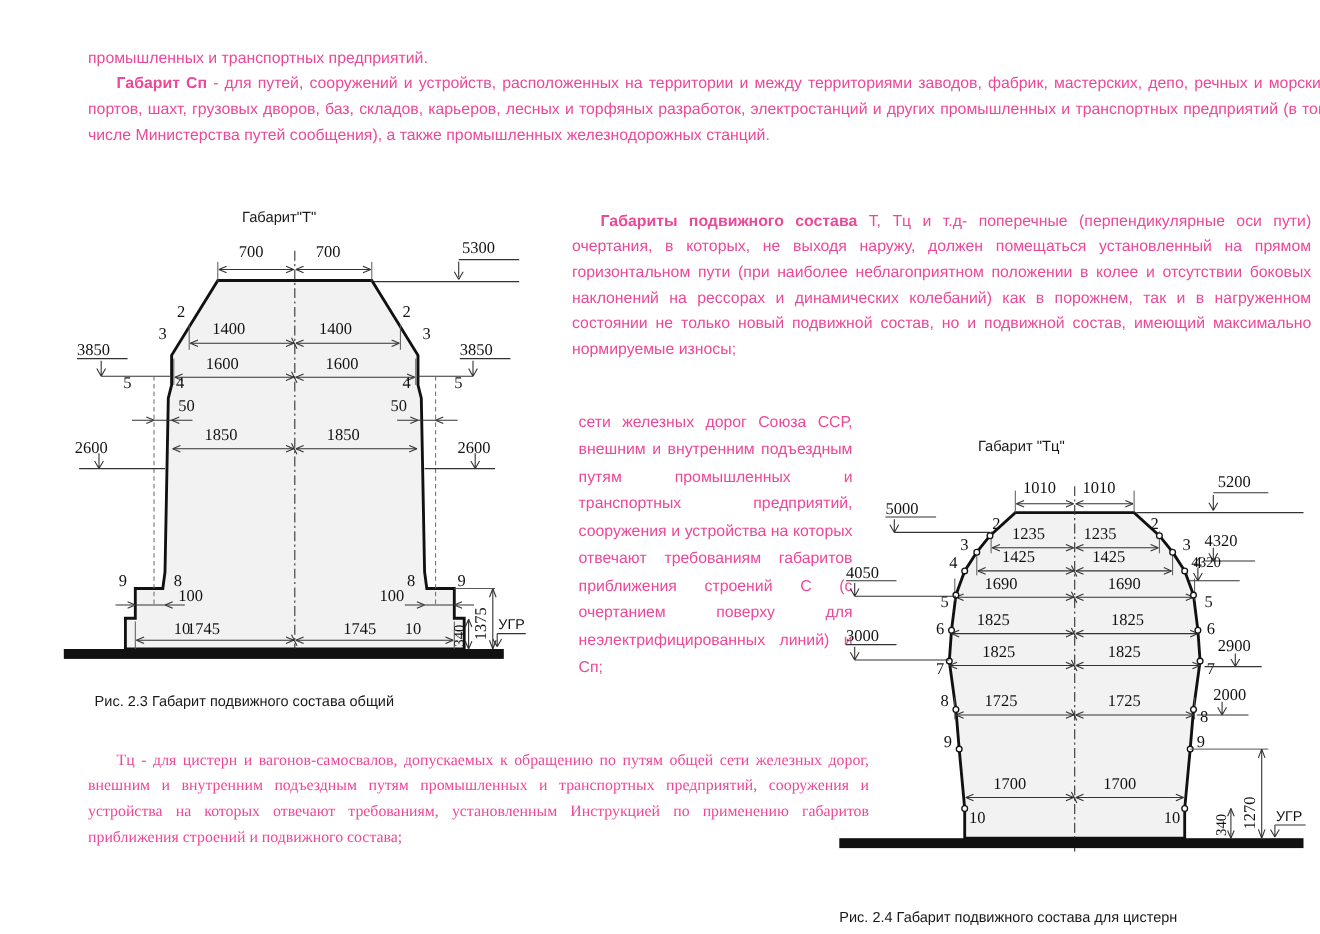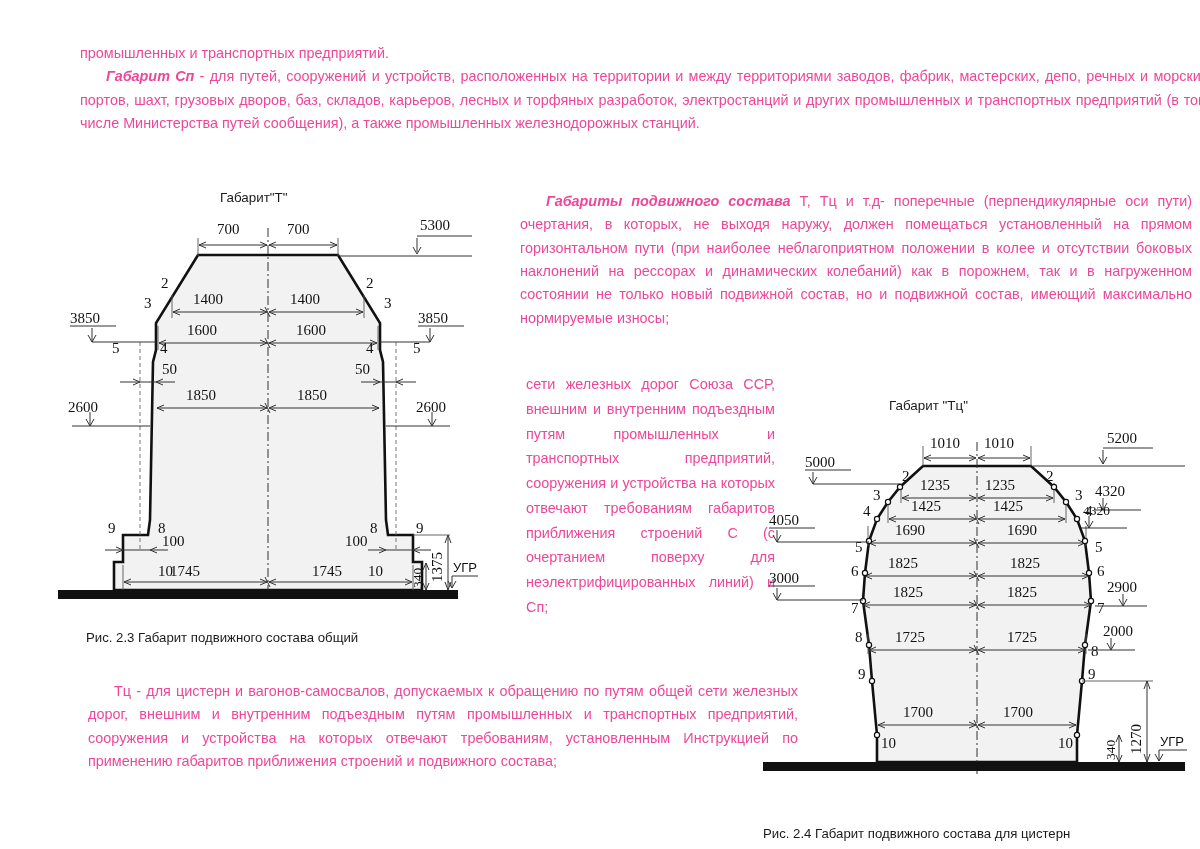--- a/index.html
+++ b/index.html
@@ -22,34 +22,34 @@
   
   .para {
     position: absolute;
     font-size: 14.4px;
     line-height: 1.62;
     text-align: justify;
     text-justify: inter-word;
     color: #ec4899;
     margin-left: 40px;
   }
-  .para b { font-weight: bold; font-style: italic; }
+  .para b { font-weight: bold; }
 
   #intro-para { left: 40px; top: 42px; width: 1128px; }
   #intro-para .indent { text-indent: 26px; display: block; }
 
   #rolling-stock-para { left: 480px; top: 190px; width: 672px; }
   #rolling-stock-para .indent { text-indent: 26px; display: block; }
 
   #t-narrow-para {
     left: 486px; top: 372px; width: 249px;
     font-size: 14.4px; line-height: 1.72;
   }
 
-  #tc-para { left: 48px; top: 680px; width: 710px; }
+  #tc-para { left: 40px; top: 680px; width: 710px; font-family: Liberation Serif, serif; }
   #tc-para .indent { text-indent: 26px; display: block; }
 
   
   .figure { position: absolute; }
   .fig-caption {
     position: absolute;
     font-size: 13.2px;
     color: #1a1a1a;
     white-space: nowrap;
   }

